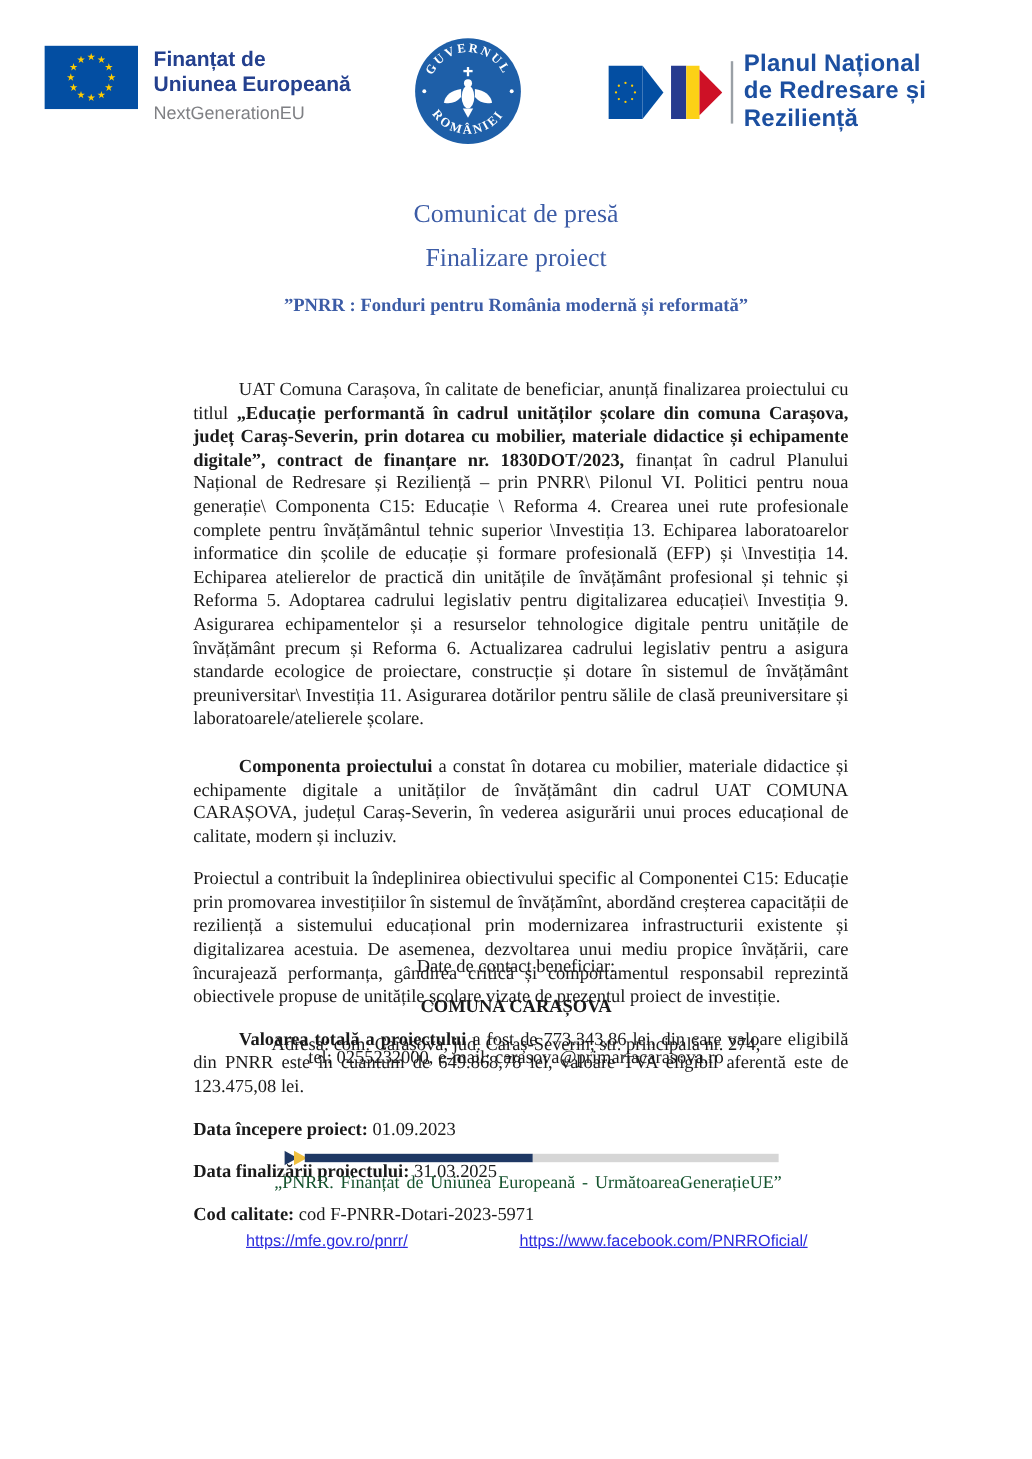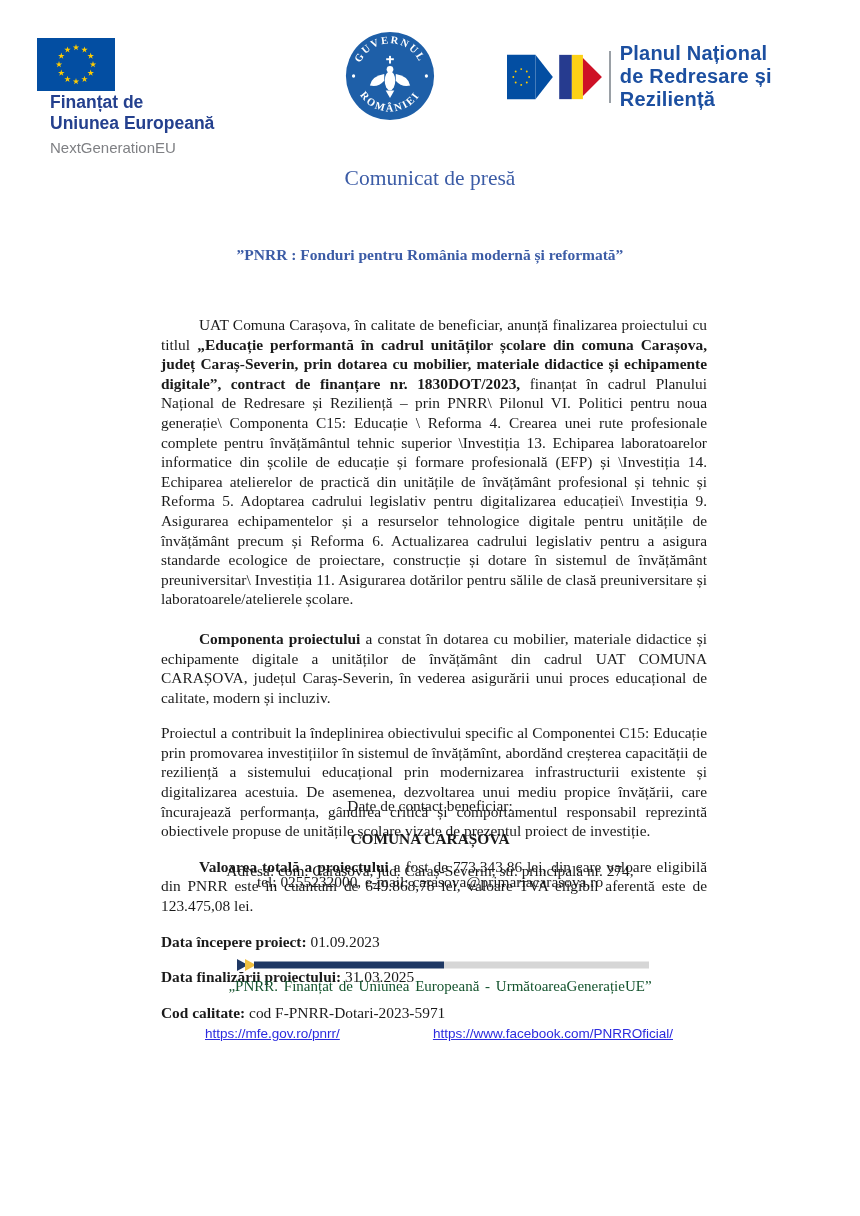--- a/index.html
+++ b/index.html
@@ -1,21 +1,21 @@
 <!DOCTYPE html>
 <html><head>
 <meta charset="utf-8">
 <style>
   html,body{margin:0;padding:0;background:#ffffff;}
   .page{
     position:relative;width:860px;height:1216px;background:#ffffff;overflow:hidden;
     font-family:"Liberation Serif", serif;color:#1a1a1a;
   }
   
-  .eu-logo{position:absolute;left:37px;top:38px;display:flex;align-items:flex-start;flex-direction:column;}
+  .eu-logo{position:absolute;left:37px;top:38px;display:flex;align-items:flex-start;}
   .eu-flag{width:78px;height:53px;display:block;}
   .eu-logo-text{margin-left:13px;font-family:"Liberation Sans",sans-serif;line-height:21px;padding-top:1px;}
   .eu-logo-text .l1,.eu-logo-text .l2{font-weight:bold;font-size:17.5px;color:#24408E;}
   .eu-logo-text .l3{font-size:15px;color:#7F8084;margin-top:3px;}
   .gov-seal{position:absolute;left:344px;top:30px;width:92px;height:92px;}
   .pnrr-logo{position:absolute;left:507px;top:42px;display:flex;align-items:center;}
   .pnrr-flags{width:100px;height:58px;display:block;}
   .pnrr-divider{width:2px;height:52px;background:#9aa0a6;margin:0 9px 0 7px;}
   .pnrr-text{font-family:"Liberation Sans",sans-serif;font-weight:bold;font-size:20px;line-height:23px;color:#1C4FA0;letter-spacing:0.2px;}
   
@@ -120,20 +120,21 @@
       <polygon points="96,5 120,29 96,53" fill="#CE1126"></polygon>
     </svg>
     <div class="pnrr-divider"></div>
     <div class="pnrr-text">
       <div>Planul Național</div>
       <div>de Redresare și Reziliență</div>
     </div>
   </div>
 
   <div class="title1">Comunicat de presă</div>
+  <div class="title2">Finalizare proiect</div>
   <div class="subtitle">”PNRR : Fonduri pentru România modernă și reformată”</div>
 
   <div class="bodytext">
     <p class="indent"><span>UAT Comuna Carașova, în calitate de beneficiar, anunță finalizarea proiectului cu titlul </span><b>„Educație performantă în cadrul unităților școlare din comuna Carașova, județ Caraș-Severin, prin dotarea cu mobilier, materiale didactice și echipamente digitale”, contract de finanțare nr. 1830DOT/2023,</b><span> finanțat în cadrul Planului Național de Redresare și Reziliență  –  prin PNRR\ Pilonul VI. Politici pentru noua generație\ Componenta C15: Educație \ Reforma 4. Crearea unei rute profesionale complete pentru învățământul tehnic superior \Investiția 13. Echiparea laboratoarelor informatice din școlile de educație și formare profesională (EFP) și \Investiția 14. Echiparea atelierelor de practică din unitățile de învățământ profesional și tehnic și Reforma 5. Adoptarea cadrului legislativ pentru digitalizarea educației\ Investiția 9. Asigurarea echipamentelor și a resurselor tehnologice digitale pentru unitățile de învățământ precum și Reforma 6. Actualizarea cadrului legislativ pentru a asigura standarde ecologice de proiectare, construcție și dotare în sistemul de învățământ preuniversitar\ Investiția 11. Asigurarea dotărilor pentru sălile de clasă preuniversitare și laboratoarele/atelierele școlare.</span></p>
     <p class="indent gap-top"><b>Componenta proiectului</b><span> a constat în dotarea cu mobilier, materiale didactice și echipamente digitale a unităților de învățământ din cadrul UAT COMUNA CARAȘOVA, județul Caraș-Severin, în vederea asigurării unui proces educațional de calitate, modern și incluziv.</span></p>
     <p>Proiectul a contribuit la îndeplinirea obiectivului specific al Componentei C15: Educație prin promovarea investițiilor în sistemul de învățămînt, abordănd creșterea capacității de reziliență a sistemului educațional prin modernizarea infrastructurii existente și digitalizarea acestuia. De asemenea, dezvoltarea unui mediu propice învățării, care încurajează performanța, gândirea critică și comportamentul responsabil reprezintă obiectivele propuse de unitățile școlare vizate de prezentul proiect de investiție.</p>
     <p class="indent"><b>Valoarea totală a proiectului</b><span> a fost de 773.343,86 lei, din care valoare eligibilă din PNRR este în cuantum de 649.868,78 lei, valoare TVA eligibil aferentă este de 123.475,08 lei.</span></p>
     <p><b>Data începere proiect:</b><span> 01.09.2023</span></p>
     <p><b>Data finalizării proiectului:</b><span> 31.03.2025</span></p>
     <p><b>Cod calitate:</b><span> cod F-PNRR-Dotari-2023-5971</span></p>

